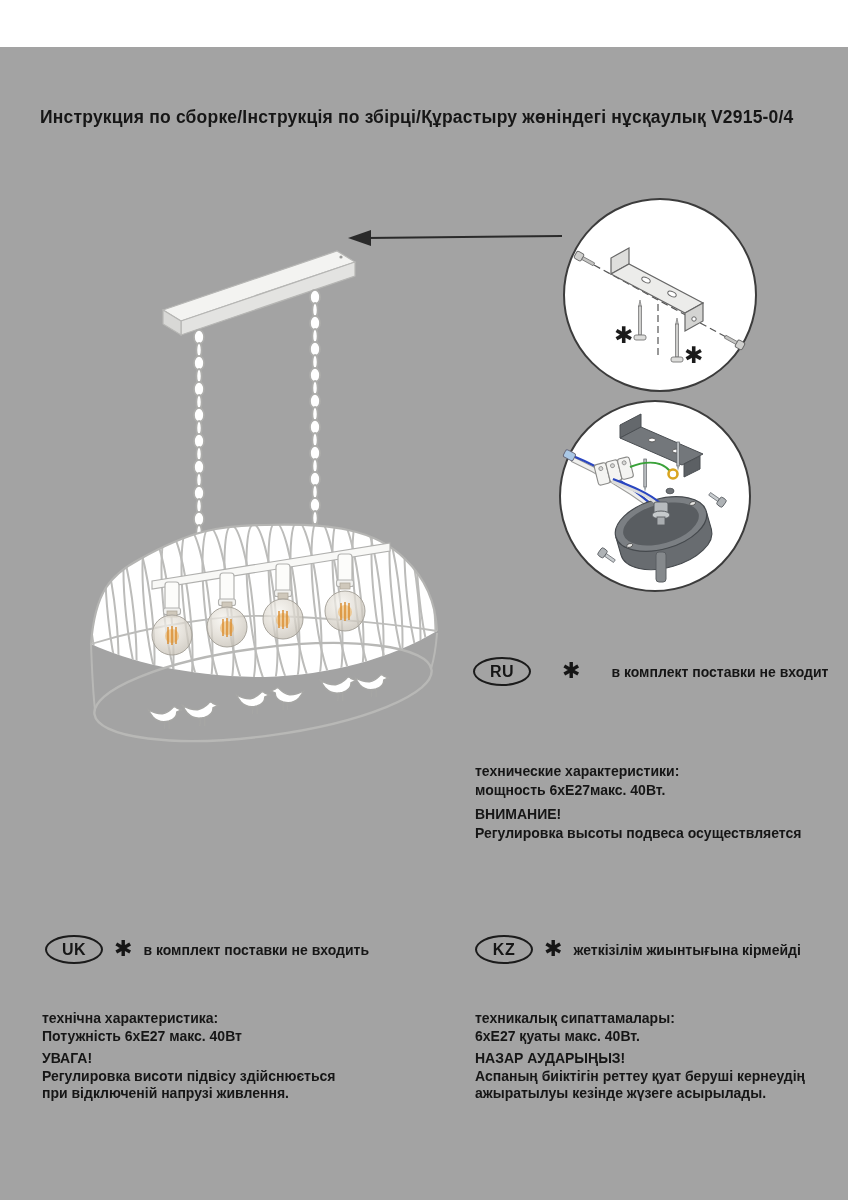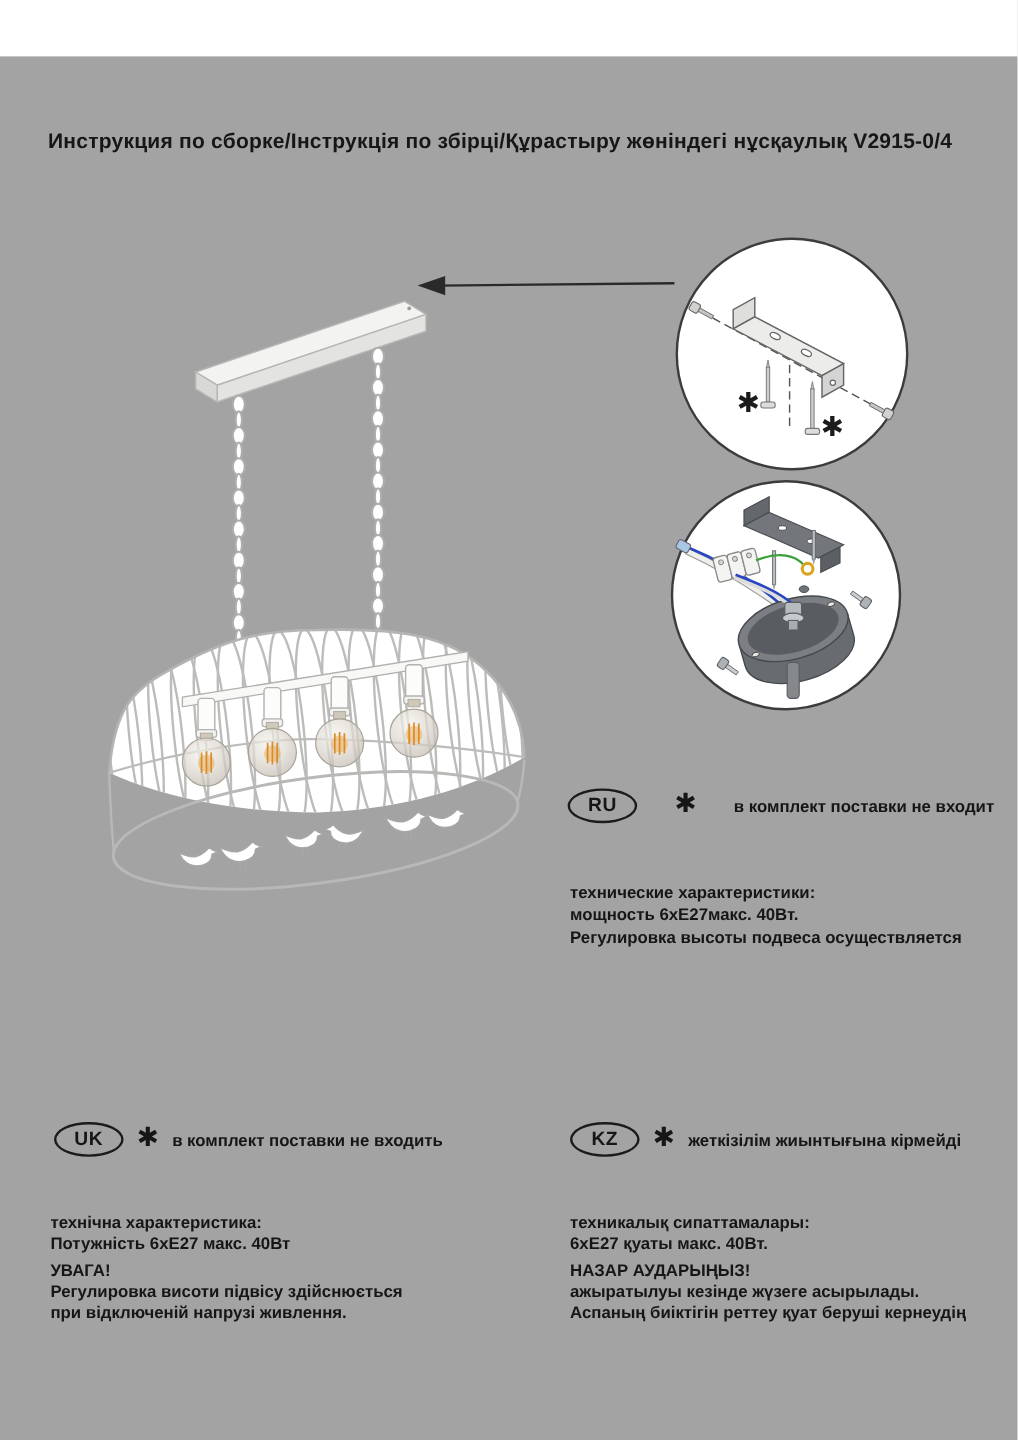--- a/index.html
+++ b/index.html
@@ -269,23 +269,24 @@
         <rect x="-9" y="-4.5" width="7" height="9" rx="2" fill="#aeb2b5" stroke="#5f6367" stroke-width="0.9"></rect>
       </g>
     </g>
   </svg>
 
   <div class="badge-row" style="left:473px;top:610px;gap:31px;">
     <span class="badge-oval">RU</span>
     <span class="mark">✱</span>
     <span class="note">в комплект поставки не входит</span>
   </div>
-  <div class="specs" style="left:475px;top:687px;">
+  <div class="specs" style="left:475px;top:715px;">
     <div>технические характеристики:</div>
     <div>мощность 6хЕ27макс. 40Вт.</div>
+    <div class="warn-title">ВНИМАНИЕ!</div>
     <div>Регулировка высоты подвеса осуществляется</div>
   </div>
 
   <div class="badge-row" style="left:45px;top:888px;">
     <span class="badge-oval">UK</span>
     <span class="mark">✱</span>
     <span class="note">в комплект поставки не входить</span>
   </div>
   <div class="specs compact" style="left:42px;top:963px;">
     <div>технічна характеристика:</div>
@@ -297,17 +298,17 @@
 
   <div class="badge-row" style="left:475px;top:888px;">
     <span class="badge-oval">KZ</span>
     <span class="mark">✱</span>
     <span class="note">жеткізілім жиынтығына кірмейді</span>
   </div>
   <div class="specs compact" style="left:475px;top:963px;">
     <div>техникалық сипаттамалары:</div>
     <div>6хЕ27 қуаты макс. 40Вт.</div>
     <div class="warn-title">НАЗАР АУДАРЫҢЫЗ!</div>
+    <div>Аспаның биіктігін реттеу қуат беруші кернеудің</div>
     <div>ажыратылуы кезінде жүзеге асырылады.</div>
-    <div>Аспаның биіктігін реттеу қуат беруші кернеудің</div>
   </div>
 
 </div>
 
 </body></html>

